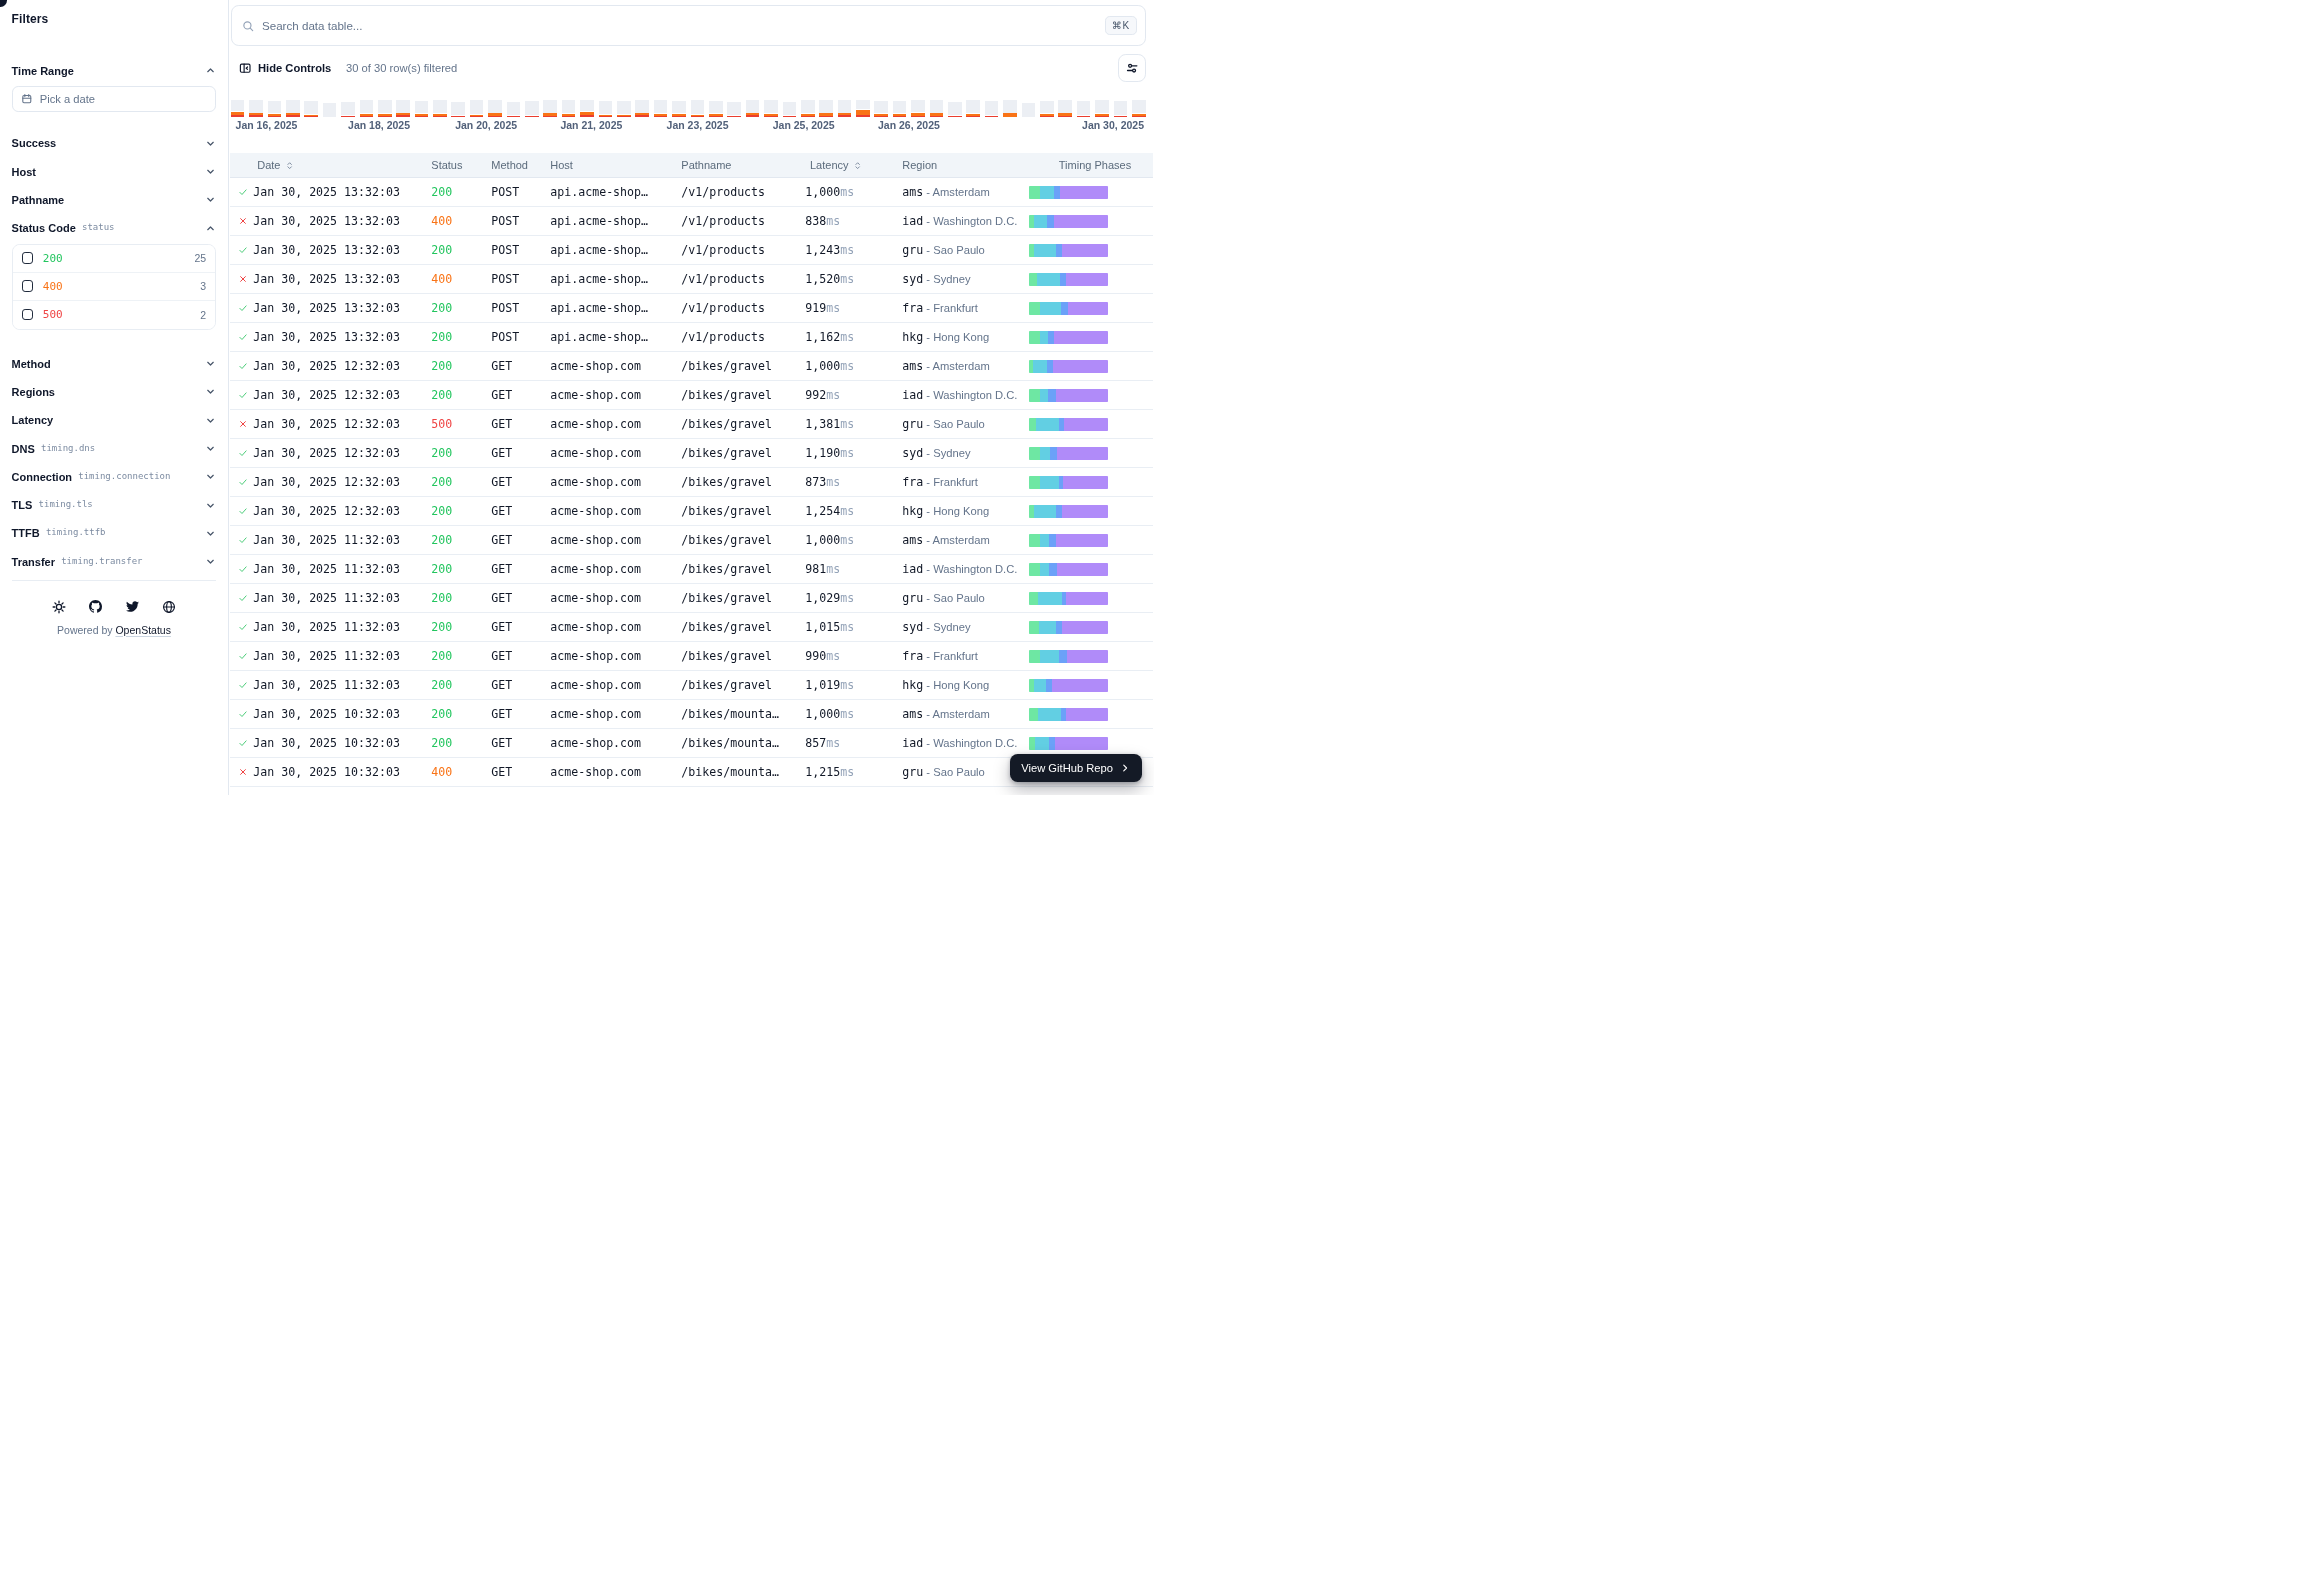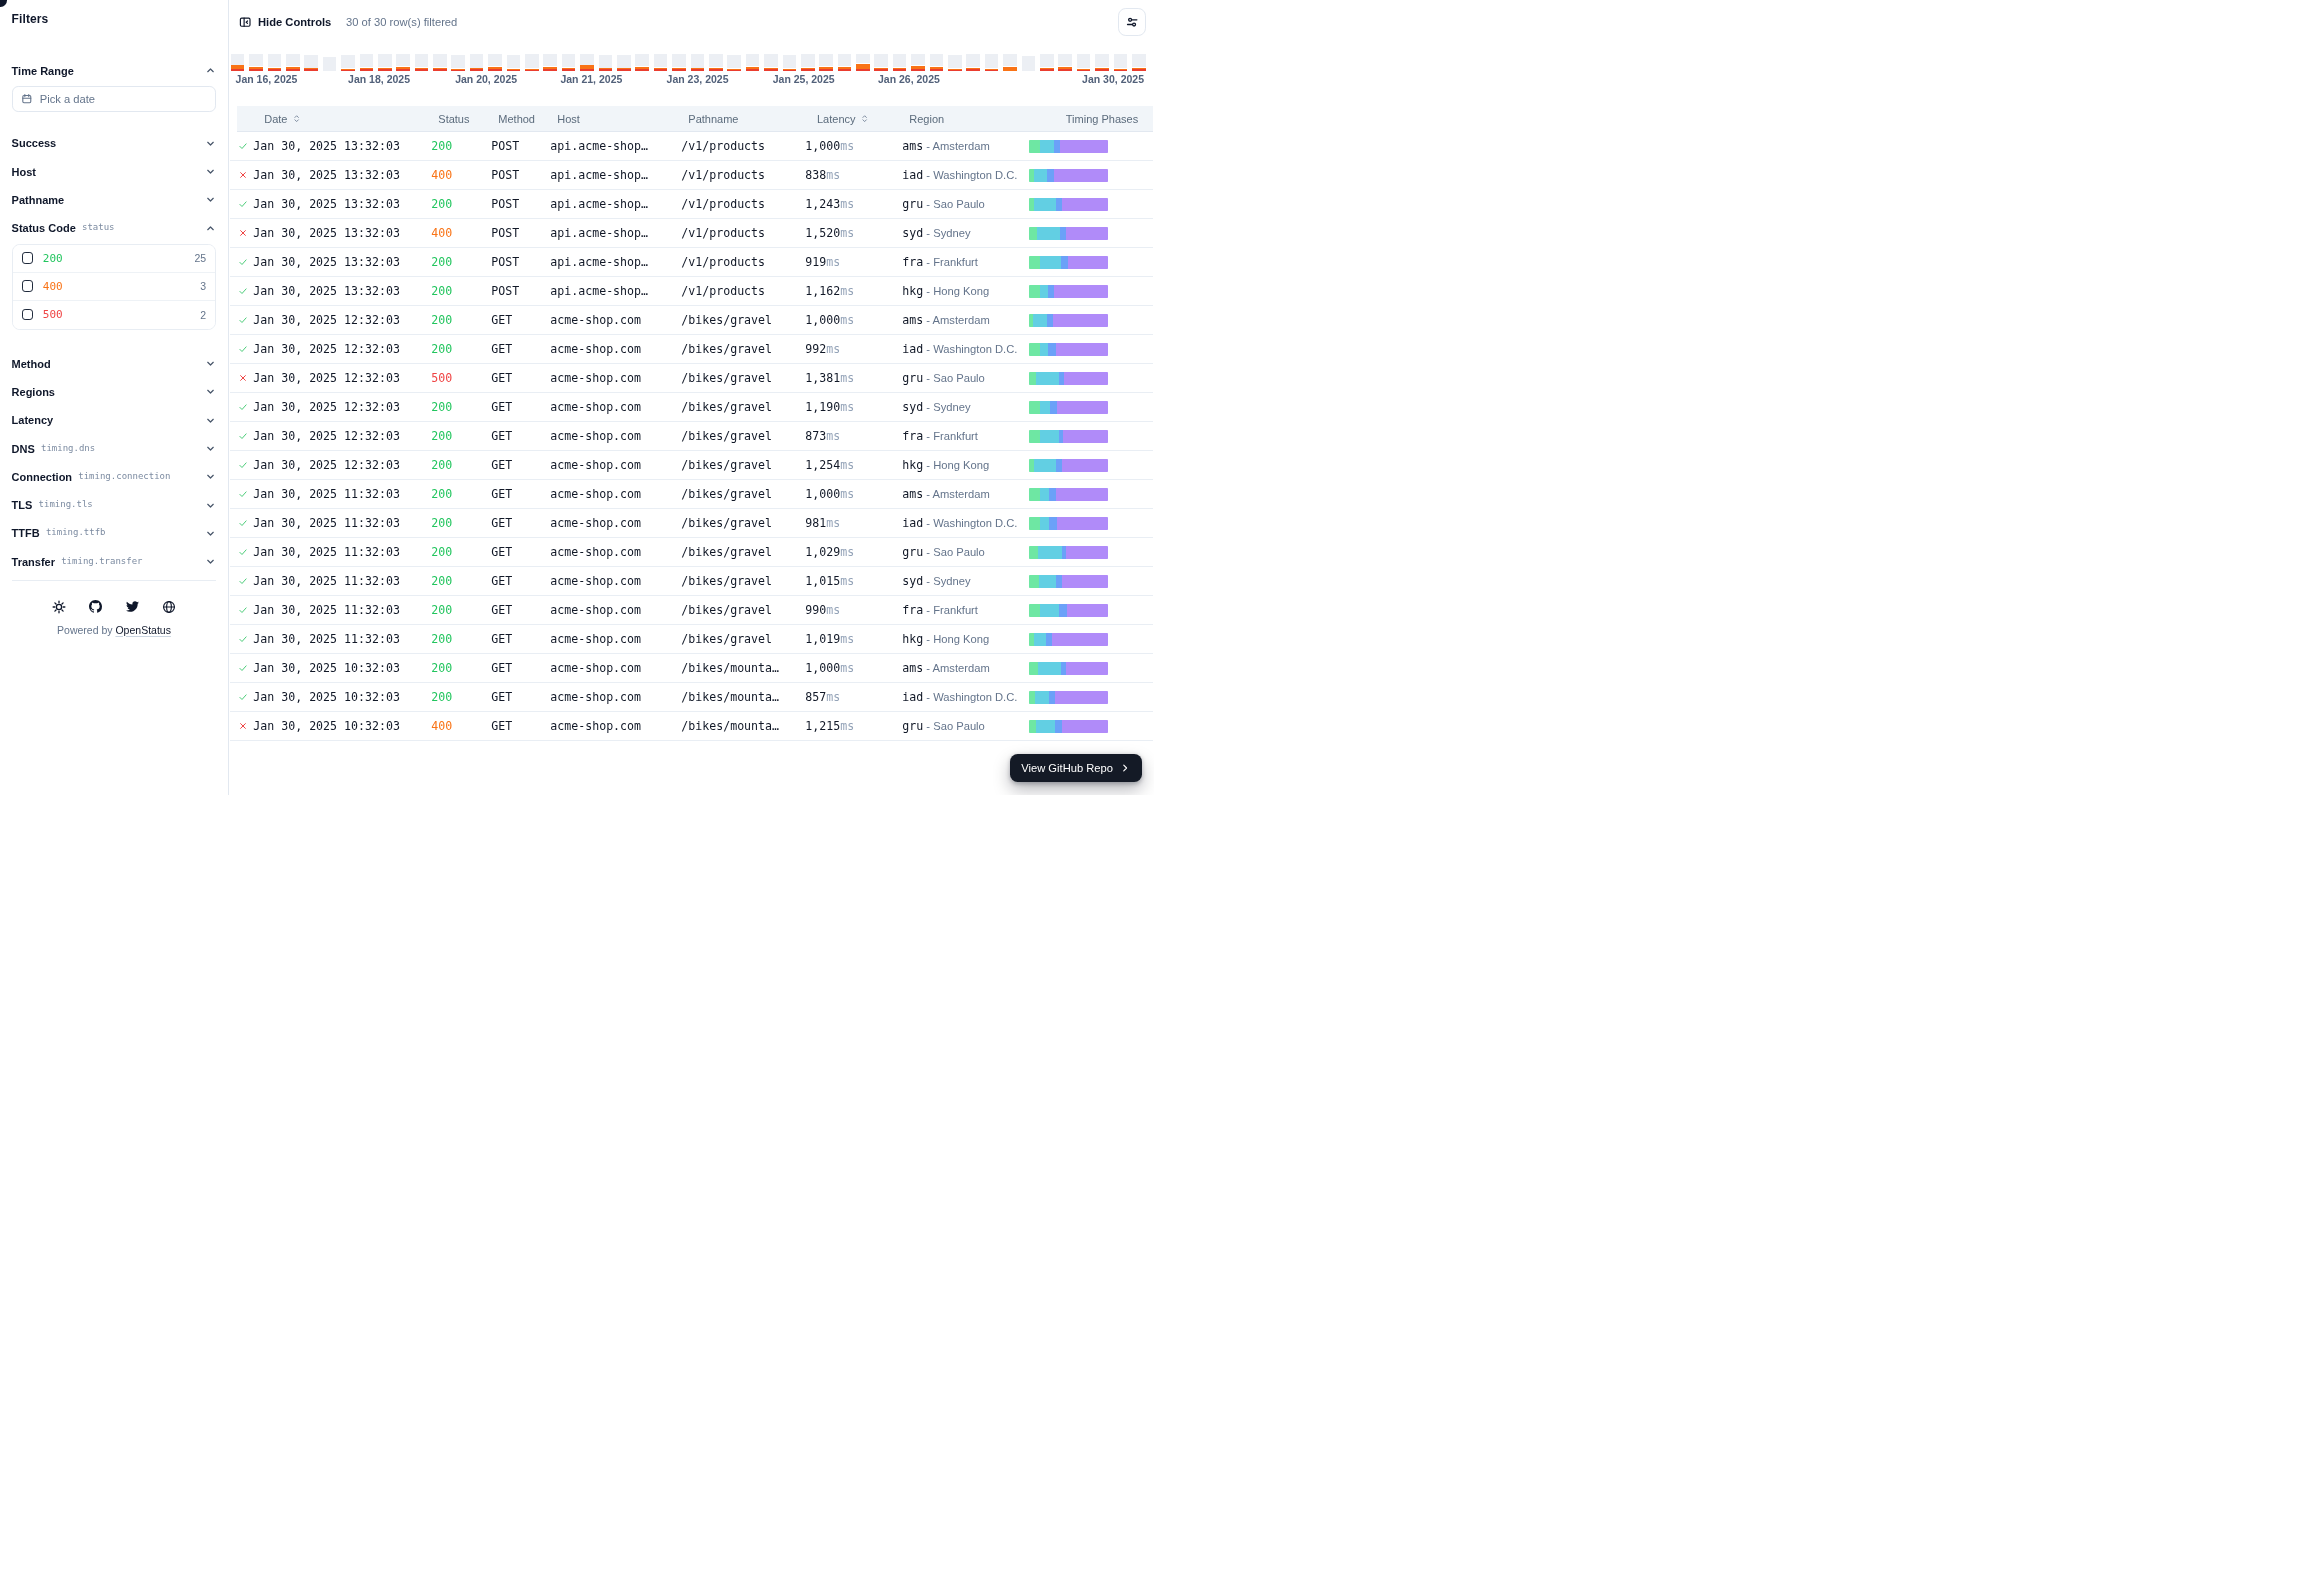--- a/index.html
+++ b/index.html
@@ -54,21 +54,21 @@
   .tl-bars { height:17px; display:flex; justify-content:space-between; align-items:flex-end; }
   .tl-bar { width:13.6px; display:flex; flex-direction:column; justify-content:flex-end; cursor:pointer; }
   .tl-gray { background:#eceff4; width:100%; }
   .tl-orange { background:#f97316; width:100%; margin-top:0.8px; }
   .tl-red { background:#ea3d2f; width:100%; }
   .tl-labels { position:relative; height:14px; margin-top:2.3px; }
   .tl-labels span { position:absolute; top:0; transform:translateX(-50%); white-space:nowrap; font-size:10.5px; color:#52617a;font-weight:bold; }
 
   .table { margin-top:19.4px; width:100%; }
   .tgrid { display:grid; grid-template-columns:15.5px 178px 60px 59px 131px 124px 97px 127px 1fr; align-items:center; padding-left:7.8px; }
-  .thead { height:25.6px; background:#f1f5f9; border-bottom:0.8px solid #e2e8f0; color:#5b6b7c; font-size:11px;margin-left:7px; }
+  .thead { height:25.6px; background:#f1f5f9; border-bottom:0.8px solid #e2e8f0; color:#5b6b7c; font-size:11px; }
   .thead .hc { display:flex; align-items:center; gap:4.7px; }
   .thead .hc.h-date { padding-left:3.9px; }
   .thead .hc.h-latency { padding-left:4.7px; }
   .thead .hc.h-timing { padding-left:29.5px; }
   .thead svg { color:#64748b; }
   .trow { height:29px; border-bottom:0.8px solid #e9eef4; font-family:"DejaVu Sans Mono", monospace; font-size:11.6px; color:#111827; cursor:pointer; }
   .trow .ok-ic { display:flex; align-items:center; }
   .trow .c-lat .unit { color:#94a3b8; }
   .trow .c-reg { font-size:11.6px; white-space:nowrap; overflow:hidden; }
   .trow .c-reg .city { font-family:"Liberation Sans", sans-serif; font-size:11.2px; color:#64748b; }
@@ -286,20 +286,30 @@
           </span>
       </div>
       <div class="powered">
         <span>Powered by</span>
         <a>OpenStatus</a>
       </div>
     </div>
   </aside>
 
   <main class="main">
+    <div class="search">
+      <span id="search-ic">
+          <svg width="12.4" height="12.4" viewBox="0 0 16 16" fill="none" stroke="currentColor" stroke-width="1.5" stroke-linecap="round" stroke-linejoin="round" style="display:block">
+            <circle cx="7" cy="7" r="4.6"></circle>
+            <path d="m10.6 10.6 3.2 3.2"></path>
+          </svg>
+        </span>
+      <input type="text" placeholder="Search data table..." style="">
+      <span class="kbd">⌘K</span>
+    </div>
 
     <div class="controls">
       <button class="hide-controls">
         <span id="panel-ic">
             <svg width="12.4" height="12.4" viewBox="0 0 16 16" fill="none" stroke="currentColor" stroke-width="1.5" stroke-linecap="round" stroke-linejoin="round" style="display:block">
               <rect x="1.8" y="2.8" width="12.4" height="10.4" rx="1.6"></rect>
               <path d="M6.6 2.8v10.4"></path>
               <path d="m11 6.4-1.8 1.6 1.8 1.6"></path>
             </svg>
           </span>

